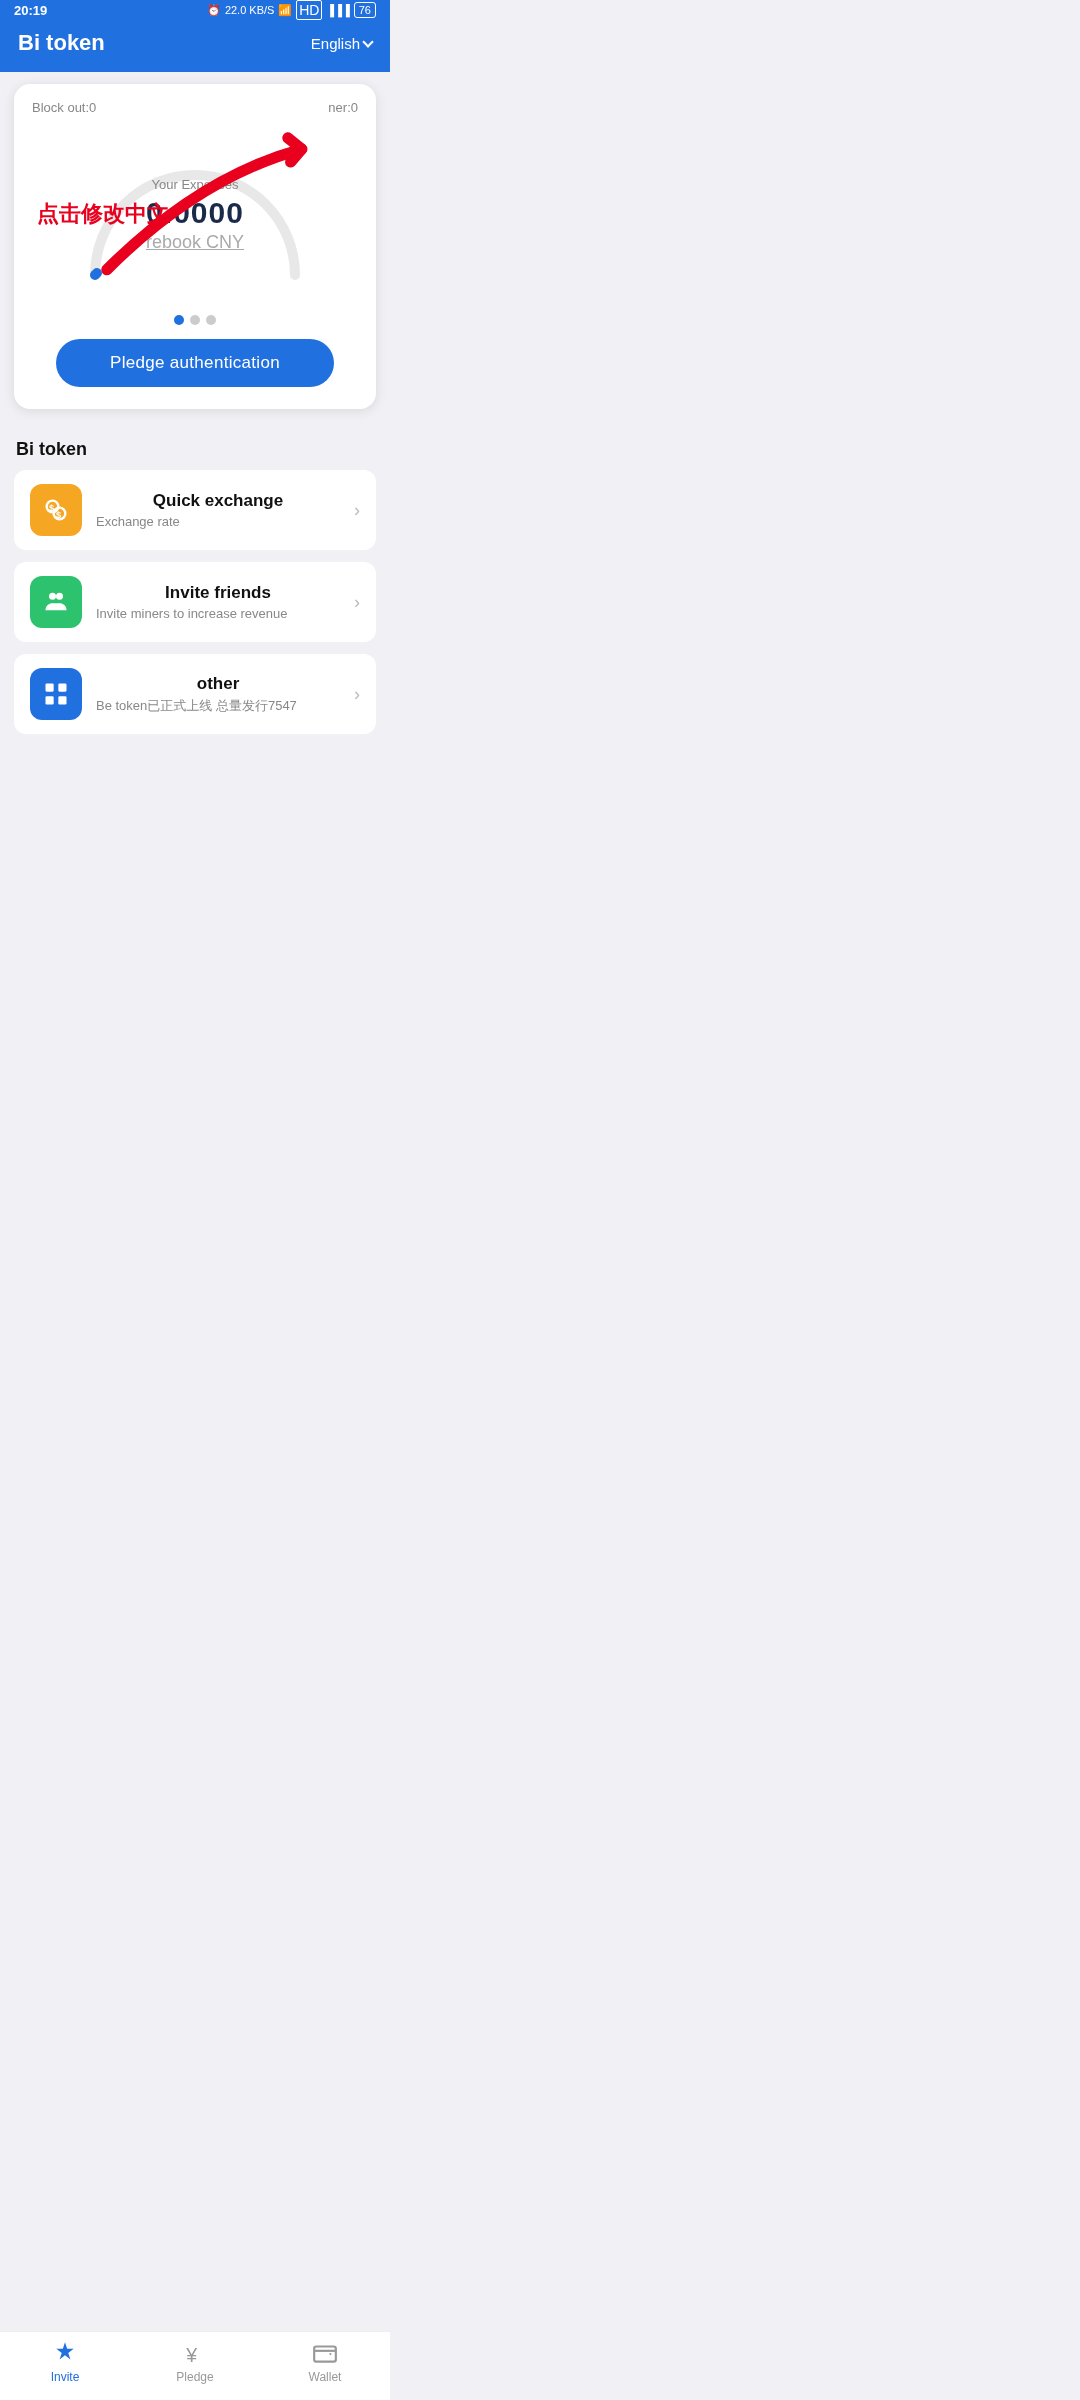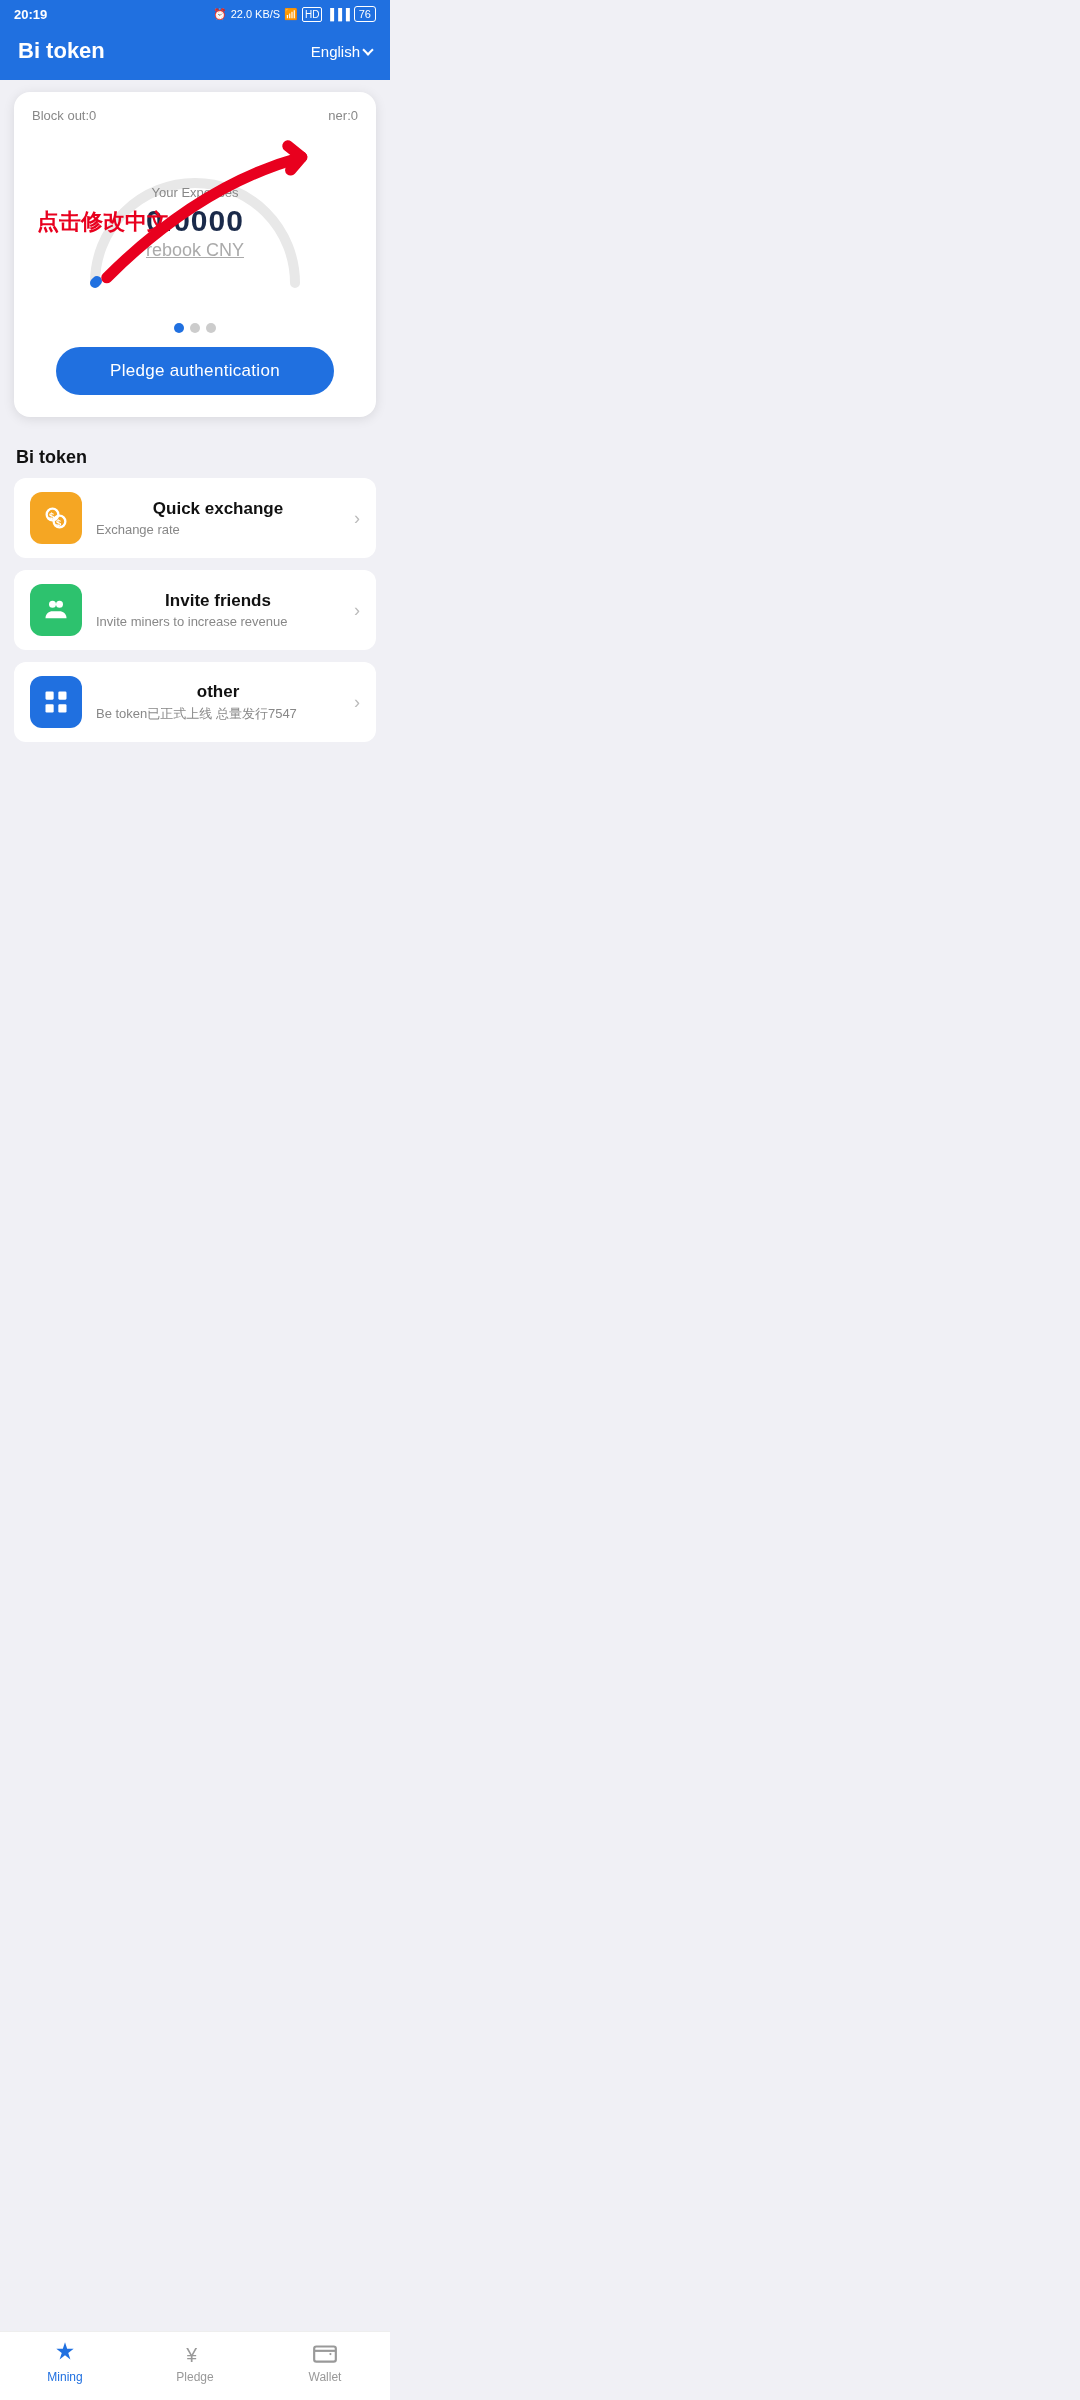--- a/index.html
+++ b/index.html
@@ -11,21 +11,21 @@
       background: #f0f0f5;
       overflow-x: hidden;
     }
 
     
     .status-bar {
       background: #2070e0;
       display: flex;
       justify-content: space-between;
       align-items: center;
-      padding: 6px 14px;
+      padding: 0 14px;
       color: white;
       font-size: 12px;
     }
     .status-time { font-weight: 600; font-size: 13px; }
     .status-icons { display: flex; align-items: center; gap: 4px; font-size: 11px; }
 
     
     .header {
       background: #2070e0;
       display: flex;
@@ -233,21 +233,21 @@
   </style>
 </head>
 <body>
 
 <div class="status-bar">
   <span class="status-time">20:19</span>
   <div class="status-icons">
     <span>⏰</span>
     <span>22.0 KB/S</span>
     <span>📶</span>
-    <span style="font-size:10px;border:1px solid white;padding:1px 2px;border-radius:2px">HD</span>
+    <span style="font-size:14px;border:1px solid white;padding:1px 2px;border-radius:2px">HD</span>
     <span>▐▐▐</span>
     <span style="border:1px solid white;border-radius:3px;padding:1px 4px;font-size:11px">76</span>
   </div>
 </div>
 
 <div class="header">
   <span class="header-title">Bi token</span>
   <div class="lang-selector">
     <span>English</span>
     <span class="chevron-down"></span>
@@ -341,21 +341,21 @@
   <span class="menu-chevron">›</span>
 </div>
 
 <div class="spacer"></div>
 
 <nav class="bottom-nav">
   <div class="nav-item">
     <svg width="26" height="26" viewBox="0 0 24 24">
       <path d="M12 2 L14 8 L20 8 L15 12 L17 18 L12 14 L7 18 L9 12 L4 8 L10 8 Z" fill="#2070e0"></path>
     </svg>
-    <span class="nav-label active">Mining</span>
+    <span class="nav-label active">Invite</span>
   </div>
   <div class="nav-item">
     <svg width="26" height="26" viewBox="0 0 24 24">
       <text x="4" y="20" font-size="18" fill="#999">¥</text>
     </svg>
     <span class="nav-label">Pledge</span>
   </div>
   <div class="nav-item">
     <svg width="26" height="26" viewBox="0 0 24 24">
       <rect x="2" y="6" width="20" height="14" rx="2" fill="none" stroke="#999" stroke-width="2"></rect>

